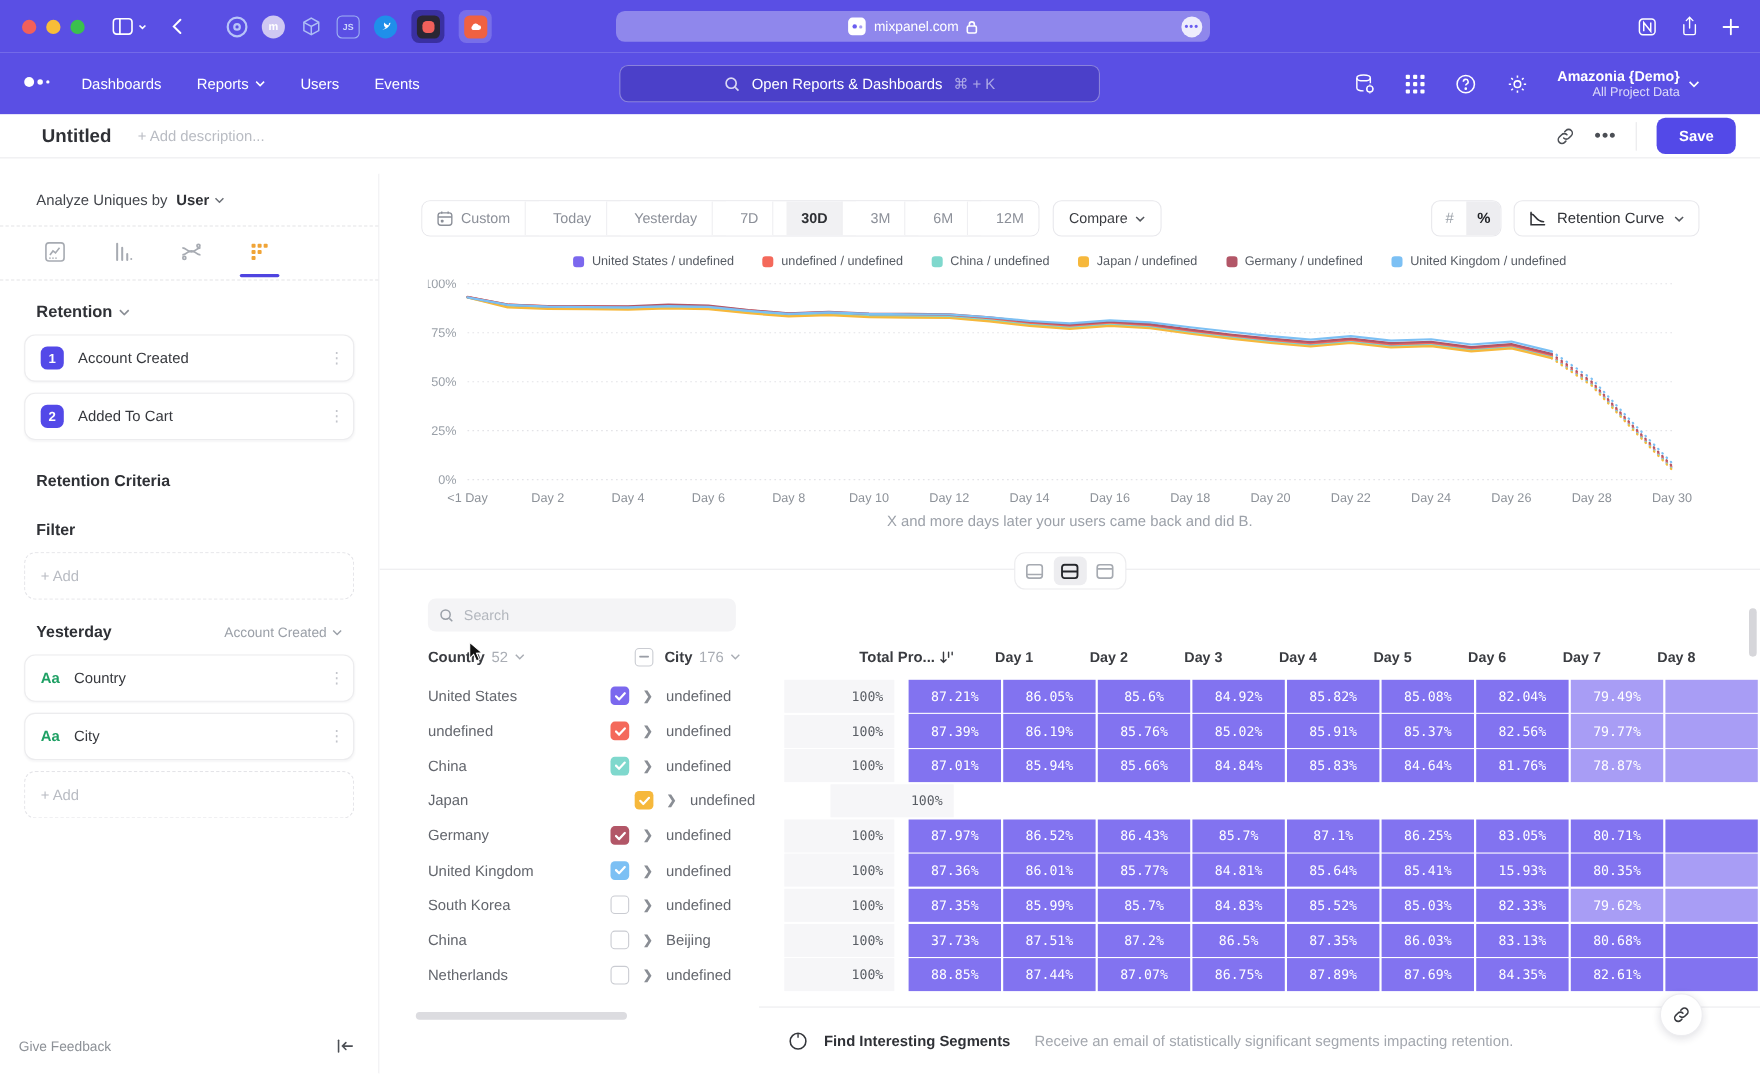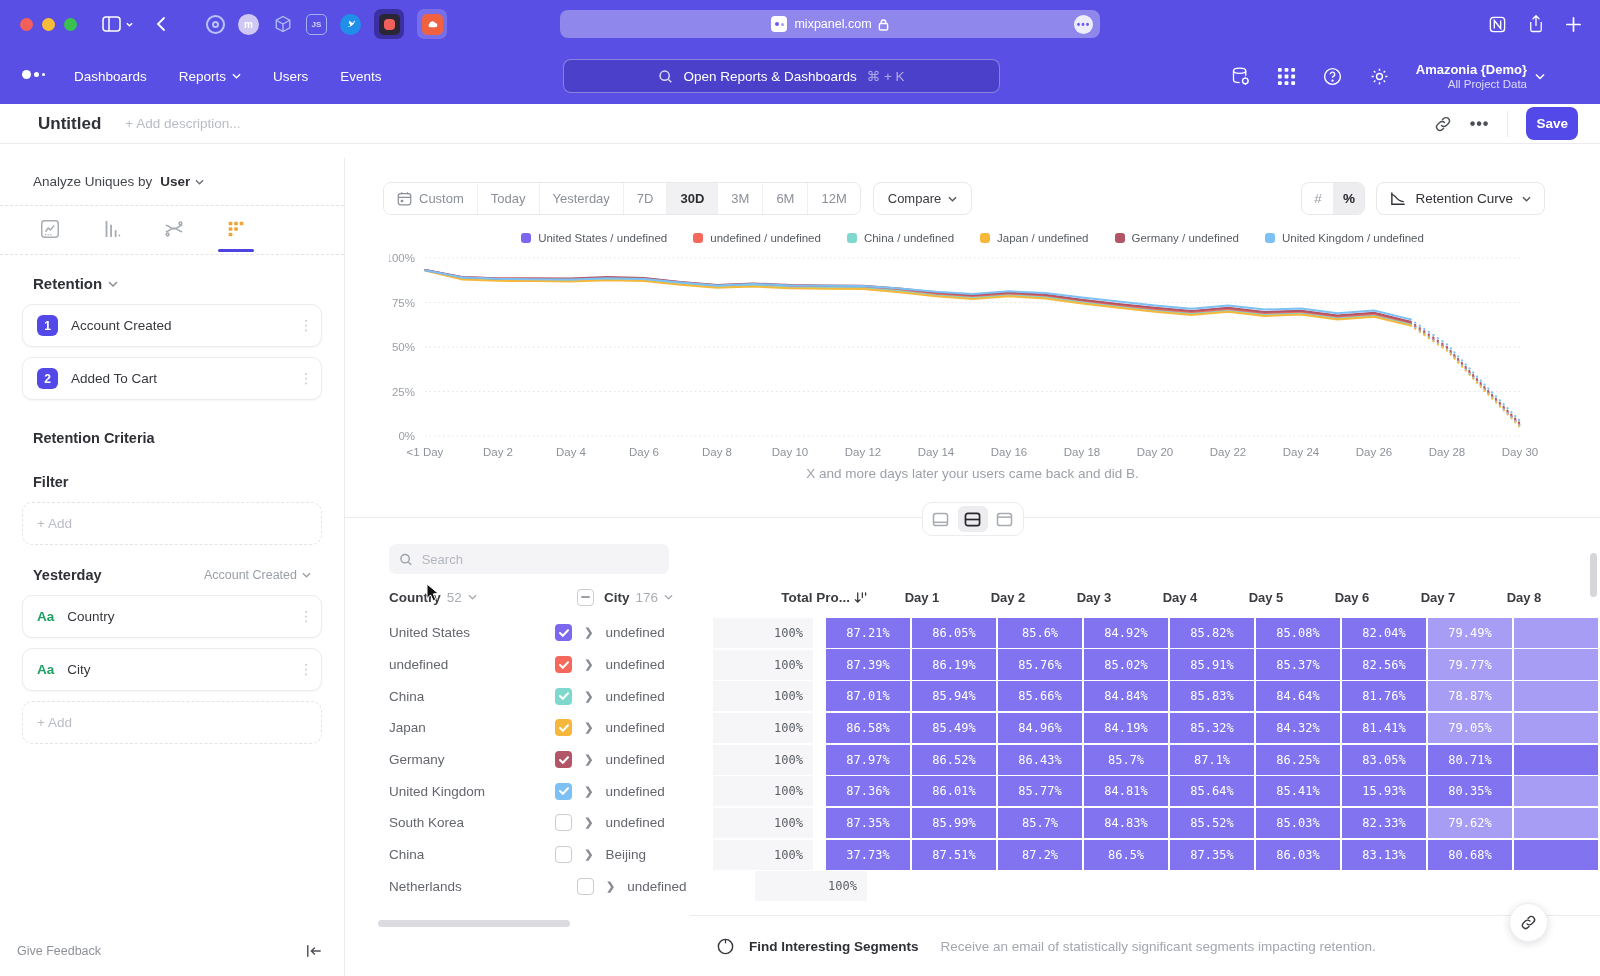--- a/index.html
+++ b/index.html
@@ -34,21 +34,21 @@
   .proj { display:flex; align-items:center; gap:8px; color:#fff; }
   .proj .p1 { font-size:13px; font-weight:bold; line-height:15px; }
   .proj .p2 { font-size:11.5px; color:rgba(255,255,255,.78); line-height:14px; }
 
   
   .report-header { position:absolute; top:104px; left:0; right:0; height:40px; background:#fff; border-bottom:1px solid #ececee; display:flex; align-items:center; }
   .rh-title { margin-left:38px; font-size:17px; font-weight:bold; color:#2f3136; }
   .rh-desc { margin-left:24px; font-size:13.5px; color:#b9bcc3; }
   .rh-right { position:absolute; right:22px; display:flex; align-items:center; gap:18px; }
   .rh-divider { width:1px; height:26px; background:#e9e9ec; }
-  .save-btn { background:#5349e8; color:#fff; font-size:13.5px; font-weight:bold; border:none; border-radius:8px; padding:9px 10px; cursor:pointer; }
+  .save-btn { background:#5349e8; color:#fff; font-size:13.5px; font-weight:bold; border:none; border-radius:8px; padding:9px 20px; cursor:pointer; }
 
   
   .sidebar { position:absolute; top:158px; left:0; bottom:0; width:345px; background:#fff; border-right:1px solid #ececee; }
   .sb-analyze { height:48px; display:flex; align-items:center; padding-left:33px; border-bottom:1px dashed #e3e3e6; font-size:13.5px; color:#43464c; gap:5px; }
   .sb-analyze b { font-weight:bold; color:#2f3136; margin-left:3px; }
   .sb-tabs { height:49px; display:flex; align-items:flex-start; padding:12px 0 0 30px; gap:22px; border-bottom:1px dashed #e3e3e6; }
   .sb-tab { width:40px; display:flex; flex-direction:column; align-items:center; gap:9px; cursor:pointer; }
   .sb-tab .bar { width:36px; height:3px; border-radius:2px; background:transparent; }
   .sb-tab.active .bar { background:#4f44e0; }
   .sb-section { padding:0 22px; }
@@ -62,21 +62,21 @@
   .add-box { border:1.5px dashed #e4e4e8; border-radius:10px; height:43px; display:flex; align-items:center; padding:0 14px; color:#b9bcc3; font-size:13.5px; margin-bottom:10px; }
   .crit-gap { margin-left:24px; }
   .bk-head { display:flex; align-items:center; justify-content:space-between; margin:22px 11px 12px; }
   .bk-right { font-size:12.5px; color:#9ba0a8; display:flex; align-items:center; gap:5px; }
   .sb-foot { position:absolute; bottom:18px; left:17px; right:22px; display:flex; align-items:center; justify-content:space-between; }
   .feedback { font-size:12.5px; color:#8d9197; }
 
   
   .main { position:absolute; top:158px; left:345px; right:0; bottom:0; background:#fff; overflow:hidden; }
   .toolbar { position:absolute; top:24px; left:38px; right:55px; display:flex; align-items:center; }
-  .range-group { display:flex; border:1px solid #e8e8ec; border-radius:8px; overflow:hidden; height:33px; }
+  .range-group { display:flex; border:1px solid #e8e8ec; border-radius:8px; overflow:hidden; height:33px;gap:12px; }
   .range-btn { display:flex; align-items:center; gap:7px; padding:0 13px; font-size:13px; color:#8b8f98; border-right:1px solid #efeff2; cursor:pointer; background:#fff; white-space:nowrap; }
   .range-btn:last-child { border-right:none; }
   .range-btn.sel { background:#f1f1f3; color:#2d2f33; font-weight:bold; }
   .compare-btn { margin-left:12px; height:33px; border:1px solid #e8e8ec; border-radius:8px; background:#fff; display:flex; align-items:center; gap:7px; padding:0 14px; font-size:13px; color:#3a3c41; font-weight:500; cursor:pointer; }
   .tb-spacer { flex:1; }
   .numpct { display:flex; border:1px solid #e8e8ec; border-radius:8px; height:33px; overflow:hidden; margin-right:11px; }
   .numpct span { width:31px; display:flex; align-items:center; justify-content:center; font-size:13.5px; color:#9aa0a8; cursor:pointer; }
   .numpct span.sel { background:#ededf0; color:#202226; font-weight:bold; }
   .charttype-btn { height:33px; border:1px solid #e8e8ec; border-radius:8px; background:#fff; display:flex; align-items:center; gap:9px; padding:0 13px; font-size:13.5px; color:#2f3136; font-weight:500; cursor:pointer; }
 
@@ -691,31 +691,20 @@
             <span class="c-city">
               <span class="checkbox on" style="background: rgb(246, 184, 60);">
                 <svg width="10" height="8" viewBox="0 0 10 8" fill="none" stroke="#fff" stroke-width="2" stroke-linecap="round">
                   <path d="M1 4 L3.8 6.8 L9 1.2"></path>
                 </svg>
               </span>
               <span class="exp">❯</span>
               <span>undefined</span>
             </span>
             <span class="total-cell">100%</span>
-            <span class="day-area" style="display: flex;">
-              <span class="day-cell">86.58%</span>
-              <span class="day-cell">85.49%</span>
-              <span class="day-cell">84.96%</span>
-              <span class="day-cell">84.19%</span>
-              <span class="day-cell">85.32%</span>
-              <span class="day-cell">84.32%</span>
-              <span class="day-cell">81.41%</span>
-              <span class="day-cell light">79.05%</span>
-              <span class="day-cell light"></span>
-            </span>
           </div>
           <div class="trow">
             <span class="c-country">Germany</span>
             <span class="c-city">
               <span class="checkbox on" style="background: rgb(178, 86, 103);">
                 <svg width="10" height="8" viewBox="0 0 10 8" fill="none" stroke="#fff" stroke-width="2" stroke-linecap="round">
                   <path d="M1 4 L3.8 6.8 L9 1.2"></path>
                 </svg>
               </span>
               <span class="exp">❯</span>
@@ -799,20 +788,31 @@
             </span>
           </div>
           <div class="trow">
             <span class="c-country">Netherlands</span>
             <span class="c-city">
               <span class="checkbox"></span>
               <span class="exp">❯</span>
               <span>undefined</span>
             </span>
             <span class="total-cell">100%</span>
+            <span class="day-area" style="display: flex;">
+              <span class="day-cell">88.85%</span>
+              <span class="day-cell">87.44%</span>
+              <span class="day-cell">87.07%</span>
+              <span class="day-cell">86.75%</span>
+              <span class="day-cell">87.89%</span>
+              <span class="day-cell">87.69%</span>
+              <span class="day-cell">84.35%</span>
+              <span class="day-cell">82.61%</span>
+              <span class="day-cell"></span>
+            </span>
           </div>
         </div>
     </div>
 
     <div class="footer">
       <svg width="19" height="19" viewBox="0 0 24 24" fill="none" stroke="#35373c" stroke-width="1.8">
           <circle cx="12" cy="12" r="9"></circle>
           <path d="M12 3 V8" stroke-width="1.6"></path>
         </svg>
       <span class="ft-title">Find Interesting Segments</span>

